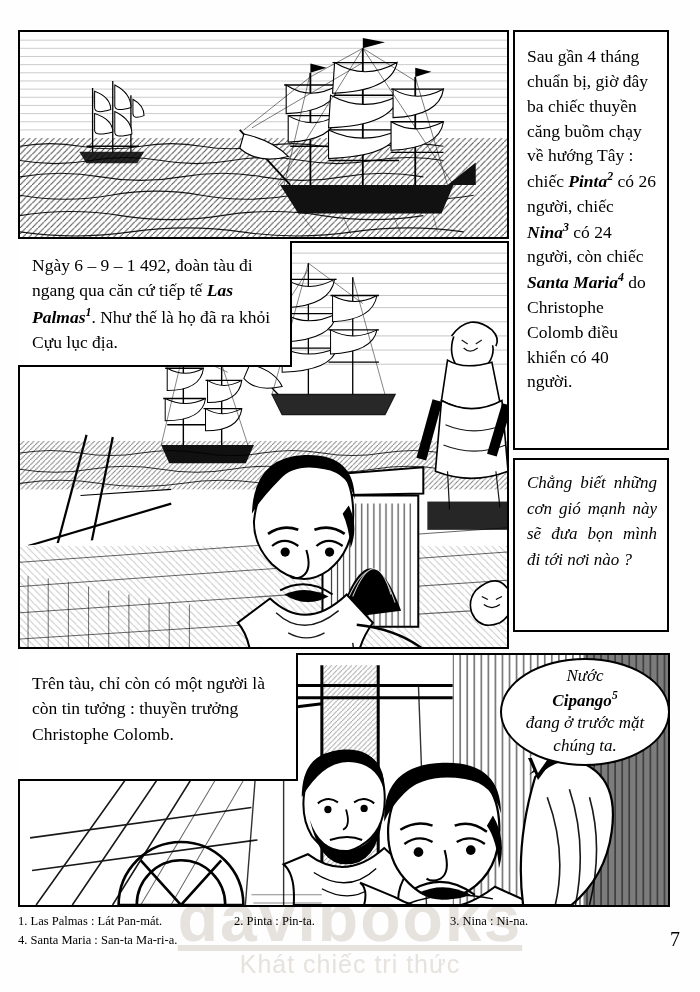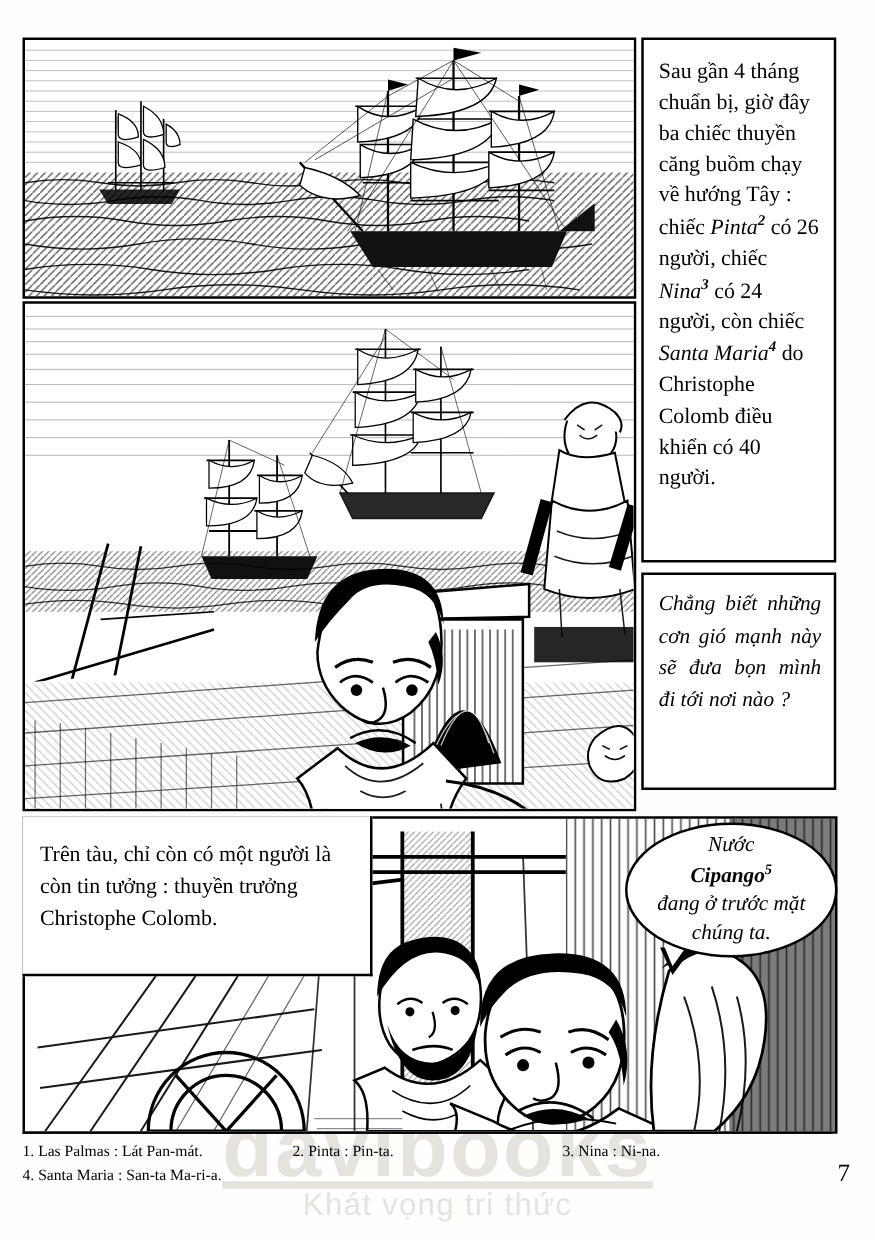--- a/index.html
+++ b/index.html
@@ -78,21 +78,21 @@
     width: 156px;
     min-height: 420px;
     border: 2px solid #000;
     background: #fff;
     padding: 12px 10px 10px 12px;
     box-sizing: border-box;
     font-size: 17.5px;
     line-height: 1.42;
     z-index: 3;
   }
-  .text-col b { font-style: italic; font-weight: normal; }
+  .text-col b { font-style: italic; font-weight: bold; }
   sup { font-size: 0.68em; vertical-align: super; font-style: italic; font-weight: bold;}
 
   
   .caption-box {
     position: absolute;
     background: #fff;
     border: 2px solid #000;
     box-sizing: border-box;
     padding: 8px 10px;
     font-size: 17.5px;
@@ -202,21 +202,21 @@
   
   .art { position: absolute; left:0; top:0; width:100%; height:100%; }
   .art svg { display:block; width:100%; height:100%; }
 </style>
 </head>
 <body>
 
 <div class="page">
 
   <div class="watermark">davibooks</div>
-  <div class="watermark-sub">Khát vọng tri thức</div>
+  <div class="watermark-sub">Khát chiếc tri thức</div>
 
   <div class="panel" id="panel-ships">
     <div class="art">
       <svg viewBox="0 0 483 201" preserveAspectRatio="none">
         <defs>
           <pattern id="hatch" width="6" height="6" patternUnits="userSpaceOnUse">
             <path d="M0,6 L6,0" stroke="#111" stroke-width="1"></path>
           </pattern>
           <pattern id="hatch2" width="4" height="4" patternUnits="userSpaceOnUse">
             <path d="M0,4 L4,0" stroke="#111" stroke-width="0.8"></path>
@@ -570,20 +570,23 @@
       <span>người, còn</span>
       <span>chiếc </span><b>Santa</b>
       <b>Maria</b><sup>4</sup><span> do</span>
       <span>Christophe</span>
       <span>Colomb điều</span>
       <span>khiển có 40</span>
       <span>người.</span>
     </span>
   </div>
 
+  <div class="caption-box" id="caption-laspalmas">
+    <span>Ngày 6 – 9 – 1 492, đoàn tàu đi ngang qua căn cứ tiếp tế </span><i>Las Palmas</i><sup>1</sup><span>. Như thế là họ đã ra khỏi Cựu lục địa.</span>
+  </div>
 
   <div id="thought-wind">
     <span>Chẳng biết những cơn gió mạnh này sẽ đưa bọn mình đi tới nơi nào ?</span>
   </div>
 
   <div class="caption-box" id="caption-captain">
     <span>Trên tàu, chỉ còn có một người là còn tin tưởng : thuyền trưởng Christophe Colomb.</span>
   </div>
 
   <div id="balloon-cipango">

